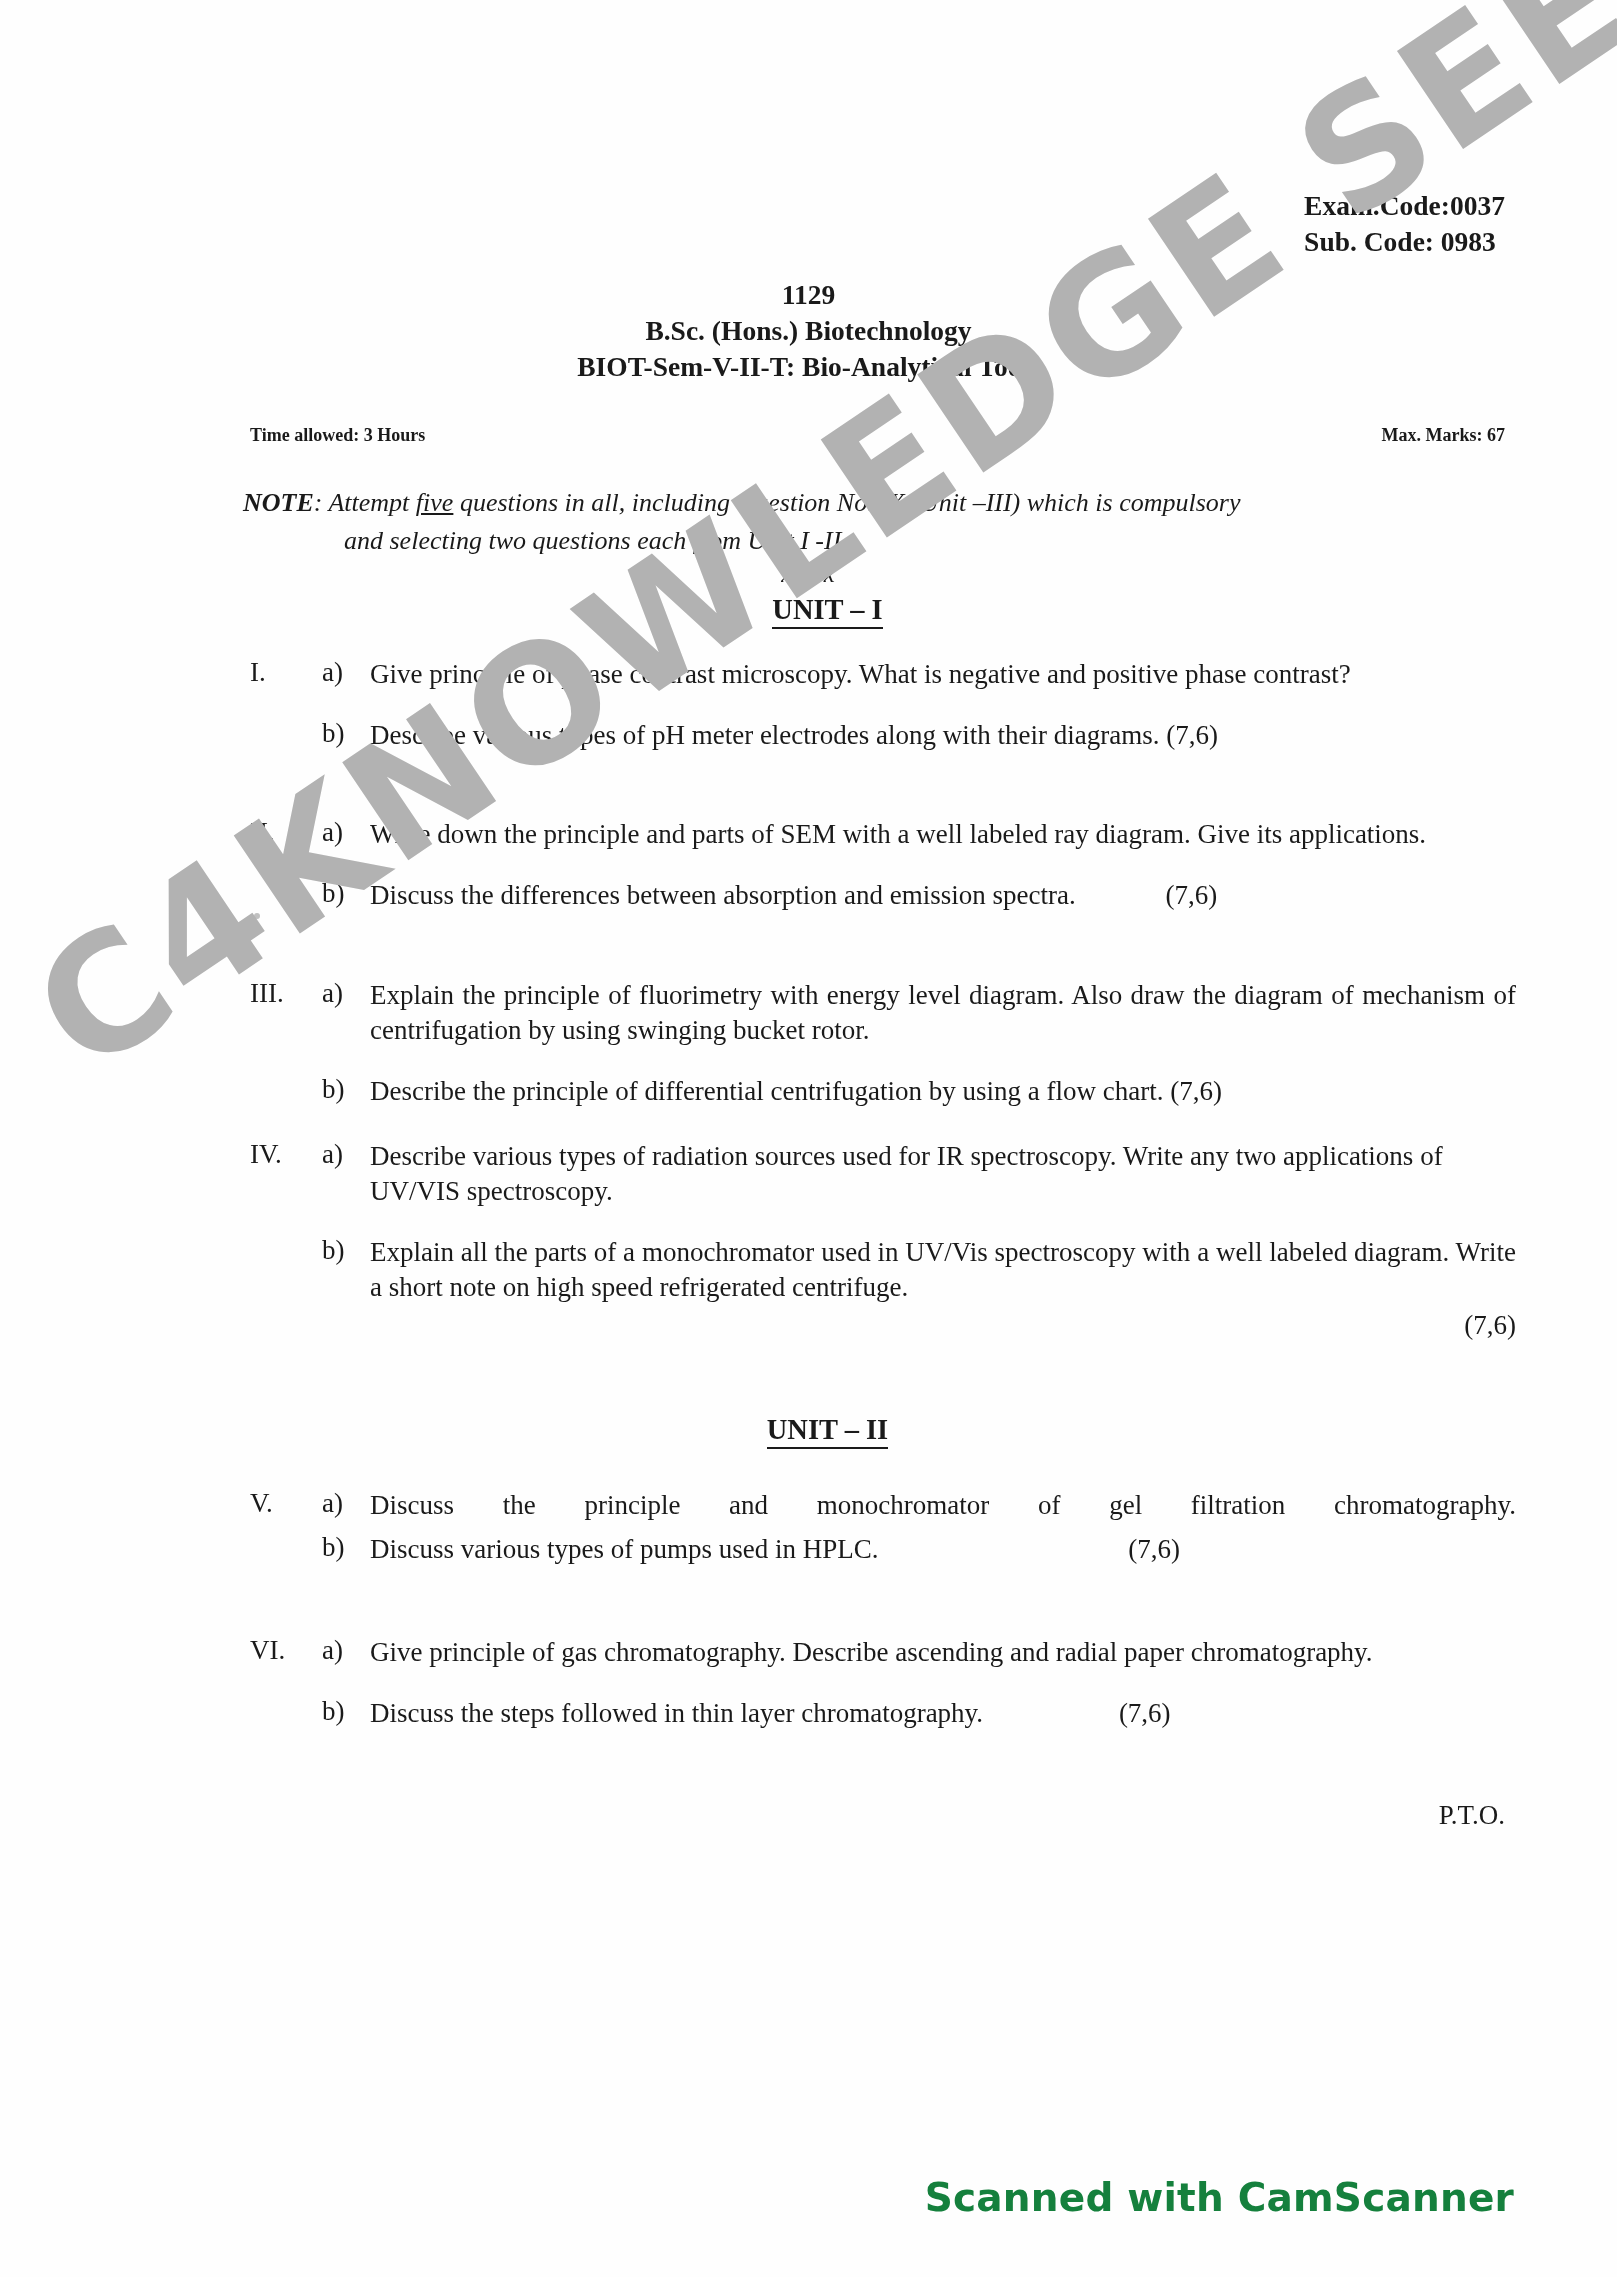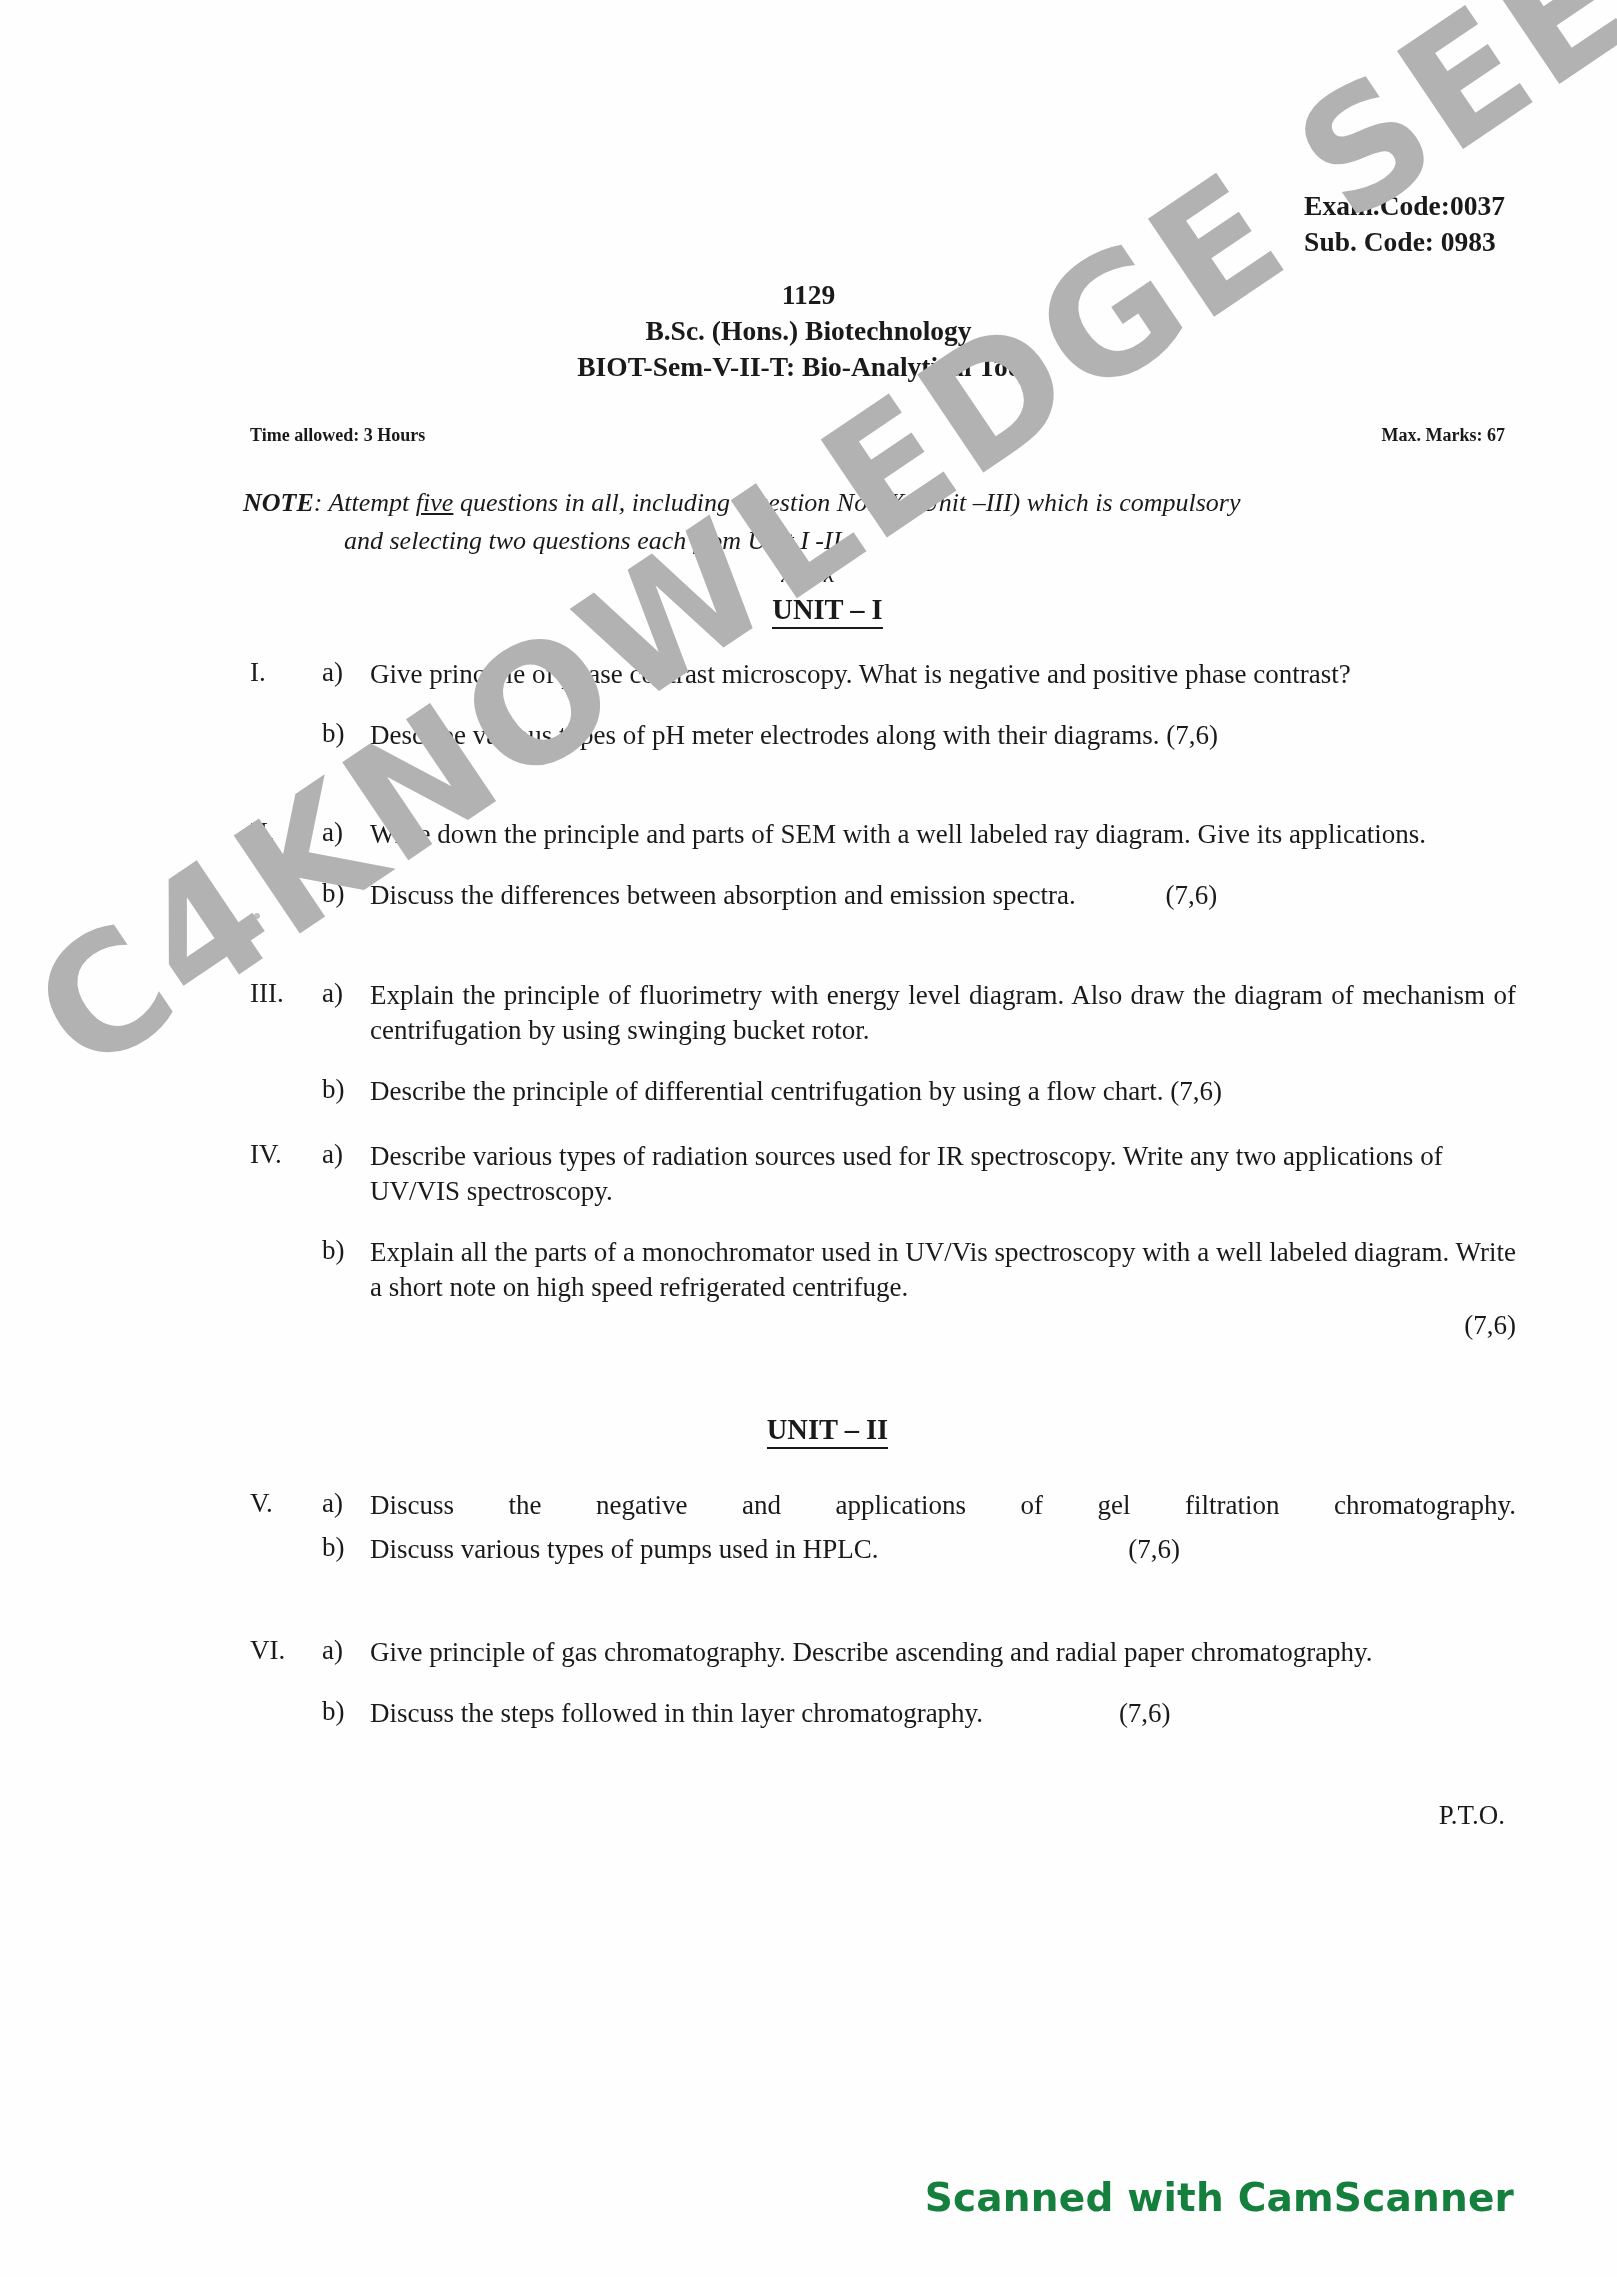--- a/index.html
+++ b/index.html
@@ -309,21 +309,21 @@
     </div>
 
     <div class="unit-heading" id="unit-2-heading">
       <span>UNIT – II</span>
     </div>
 
     <div class="question" id="q-V">
       <div class="q-row">
         <div class="q-roman">V.</div>
         <div class="q-letter">a)</div>
-        <div class="q-text justify" style="text-align-last: justify">Discuss the negative and applications of gel filtration chromatography.</div>
+        <div class="q-text justify" style="text-align-last: justify">Discuss the principle and monochromator of gel filtration chromatography.</div>
       </div>
       <div class="q-row" style="margin-top:9.2px">
         <div class="q-roman"></div>
         <div class="q-letter">b)</div>
         <div class="q-text">
           <span>Discuss various types of pumps used in HPLC.</span>
           <span class="q-marks-inline" style="padding-left:243px">(7,6)</span>
         </div>
       </div>
     </div>

